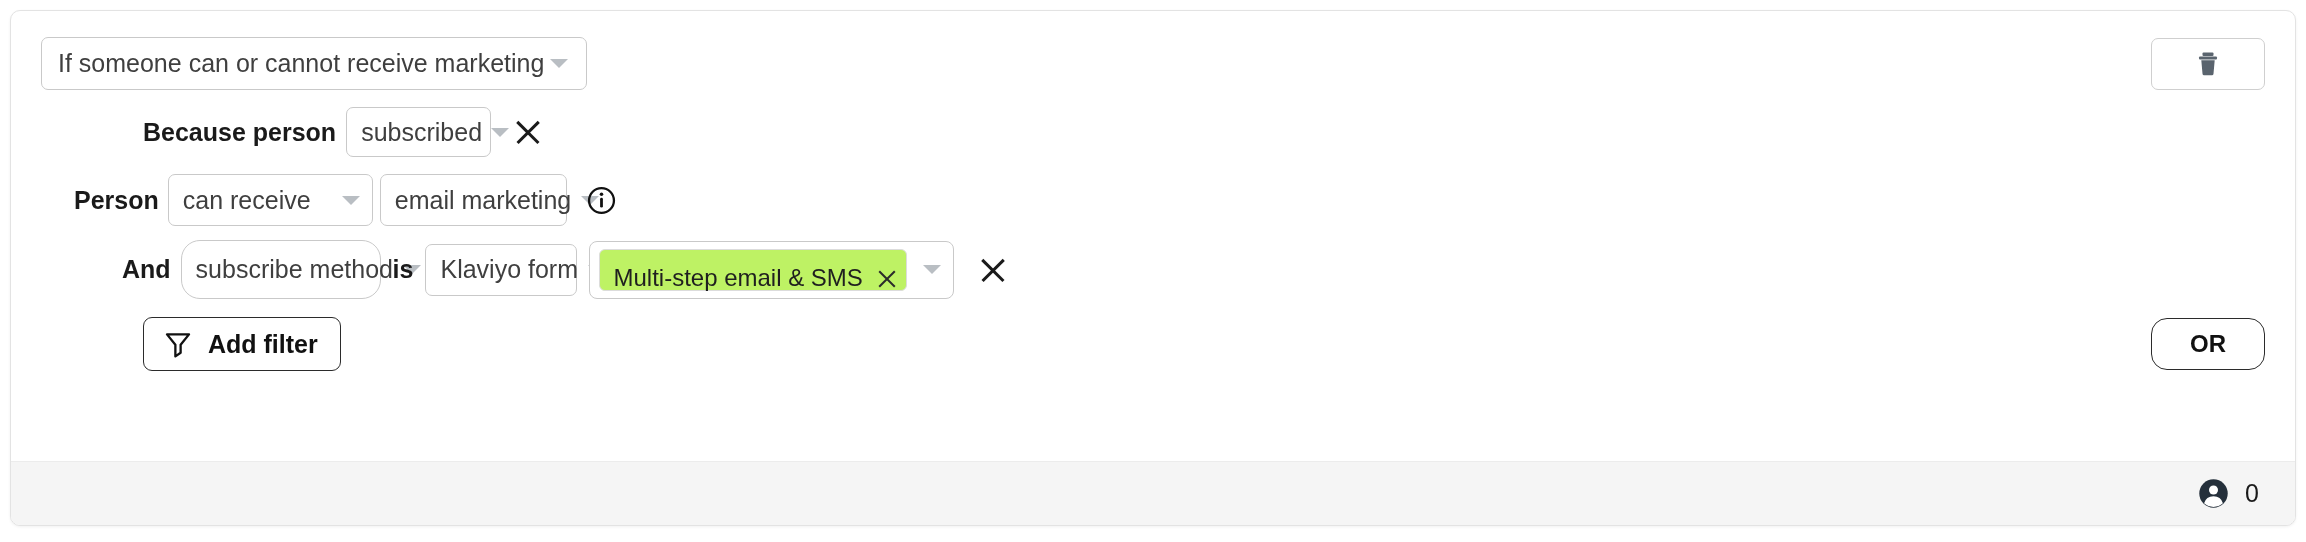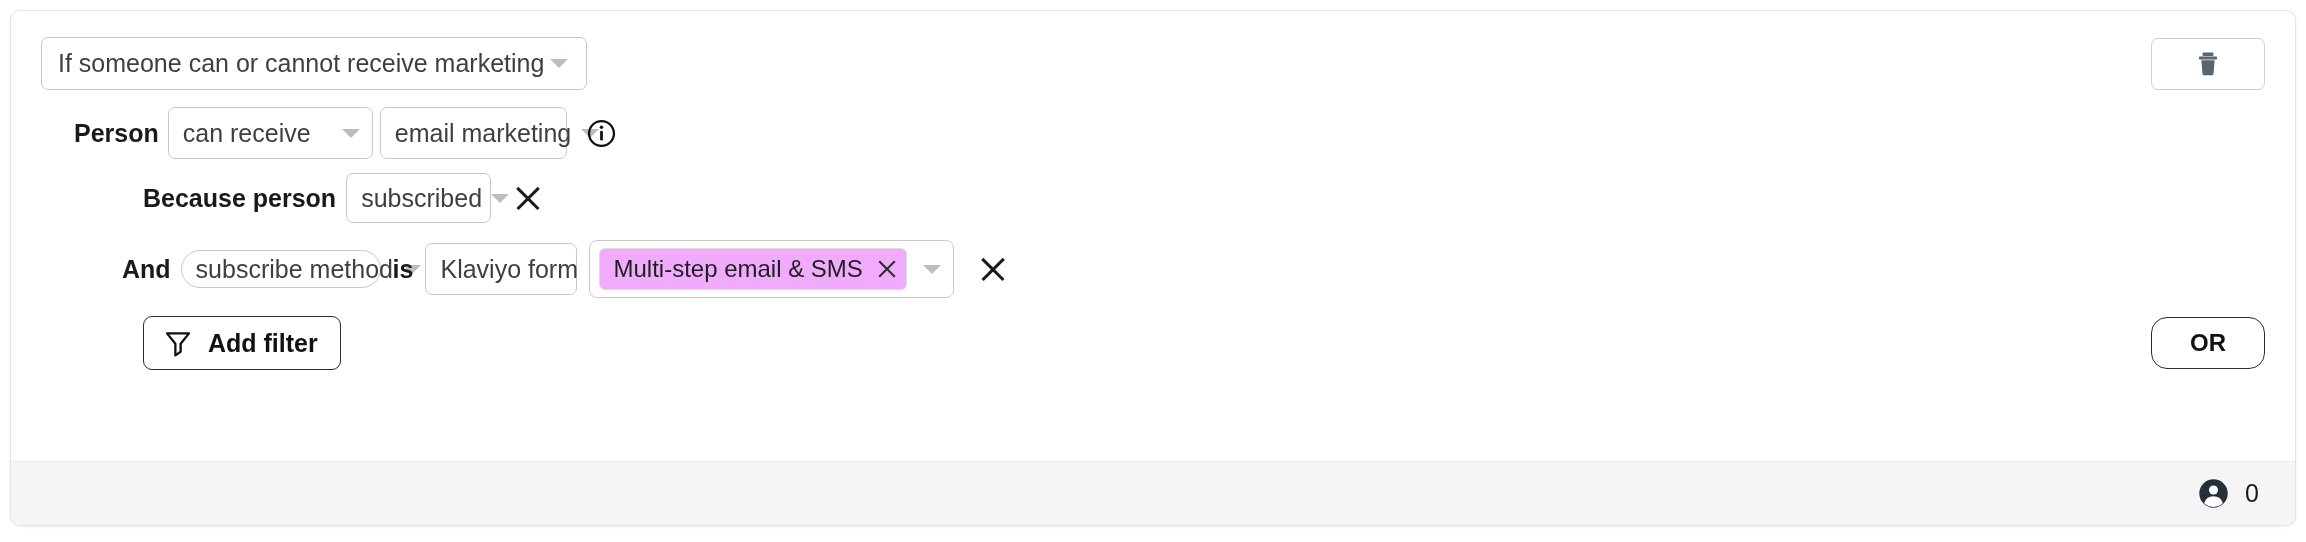--- a/index.html
+++ b/index.html
@@ -130,21 +130,21 @@
   .select-subscribed {
     width: 145px;
     height: 50px;
     padding: 0 10px 0 14px;
   }
   .select-subscribed .caret { margin-left: 9px; }
 
   
   .select-method {
     width: 200px;
-    height: 38px;
+    height: 59px;
     padding: 0 11px 0 14px;
     border-radius: 19px;
   }
   .select-method .caret { margin-left: 10px; }
 
   
   .select-klaviyo {
     width: 152px;
     height: 52px;
     padding: 0 11px 0 14px;
@@ -155,22 +155,22 @@
   .select-multi {
     min-width: 305px;
     height: 58px;
     padding: 0 12px 0 9px;
     border-radius: 8px;
   }
   .select-multi .caret { margin-left: 16px; }
 
   .chip {
     display: inline-flex;
-    align-items: center;
-    background: #f0abfc;
+    align-items: flex-end;
+    background: #bef264;
     border: 1px solid #dcdcdc;
     border-radius: 6px;
     height: 42px;
     padding: 0 8px 0 13px;
     font-size: 24px;
     color: #1f1f1f;
     white-space: nowrap;
   }
   .chip-x {
     margin-left: 13px;
@@ -299,51 +299,51 @@
 
         <div class="trash-btn">
           <svg class="trash" width="26" height="28" viewBox="0 0 26 28">
             <rect x="7.5" y="2.5" width="11" height="3.4" rx="1" fill="#5a646e"></rect>
             <rect x="4" y="6.6" width="18" height="2.9" rx="1" fill="#5a646e"></rect>
             <path d="M6.3 10.2 h13.4 l-1.2 13.6 a1.6 1.6 0 0 1 -1.6 1.5 h-7.8 a1.6 1.6 0 0 1 -1.6 -1.5 z" fill="#5a646e"></path>
           </svg>
         </div>
       </div>
 
+      <div class="row row-because">
+        <span class="lbl lbl-because">Because person</span>
+
+        <div class="select select-subscribed">
+          <span>subscribed</span>
+          <span class="caret"></span>
+        </div>
+
+        <div class="xbtn xbtn-because"></div>
+      </div>
+
       <div class="row row-person">
         <span class="lbl lbl-person">Person</span>
 
         <div class="select select-canreceive">
           <span>can receive</span>
           <span class="caret"></span>
         </div>
 
         <div style="width:7px"></div>
 
         <div class="select select-emailmkt">
           <span>email marketing</span>
           <span class="caret"></span>
         </div>
 
         <svg class="info-icon" viewBox="0 0 24 24">
           <circle cx="12" cy="12" r="10.3" fill="none" stroke="#111111" stroke-width="1.9"></circle>
           <circle cx="12" cy="6.9" r="1.45" fill="#111111"></circle>
           <rect x="10.85" y="9.8" width="2.3" height="8.0" rx="1.1" fill="#111111"></rect>
         </svg>
-      </div>
-
-      <div class="row row-because">
-        <span class="lbl lbl-because">Because person</span>
-
-        <div class="select select-subscribed">
-          <span>subscribed</span>
-          <span class="caret"></span>
-        </div>
-
-        <div class="xbtn xbtn-because"></div>
       </div>
 
       <div class="row row-and">
         <span class="lbl lbl-and">And</span>
 
         <div class="select select-method">
           <span>subscribe method</span>
           <span class="caret"></span>
         </div>
 

